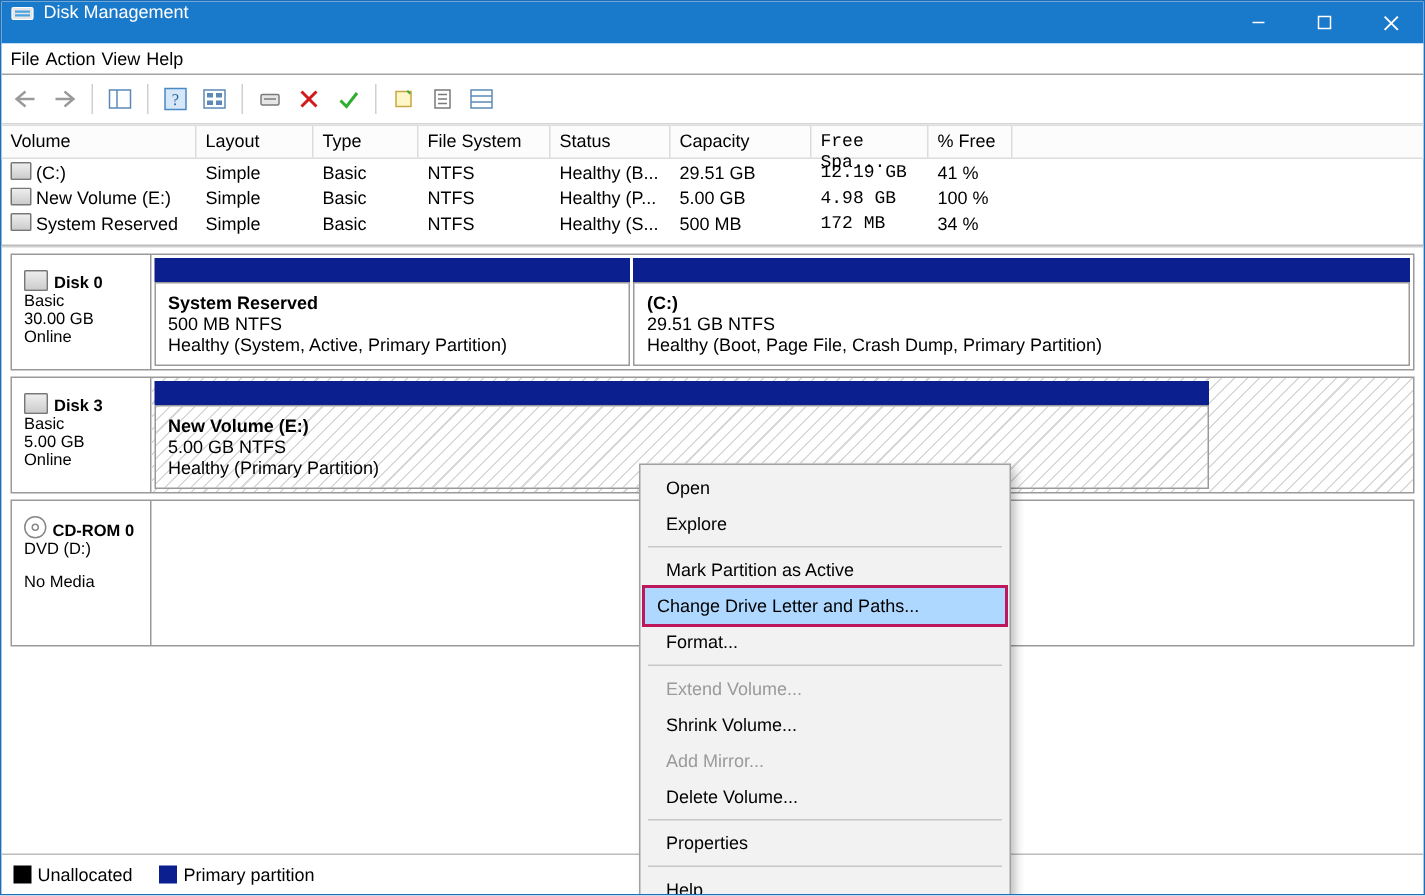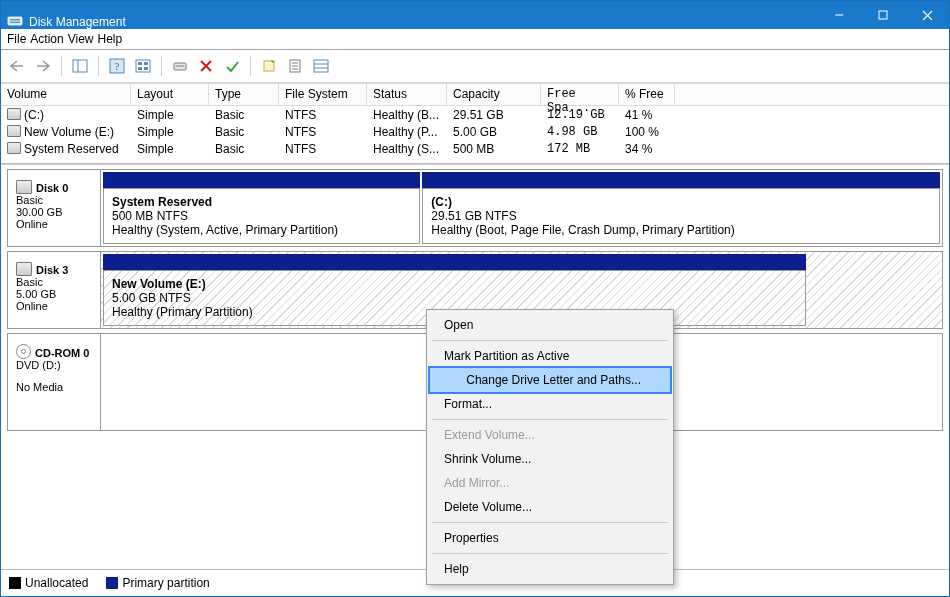--- a/index.html
+++ b/index.html
@@ -1,17 +1,17 @@
 <!DOCTYPE html>
 <html><head>
 <meta charset="utf-8">
 <style>
   html,body{margin:0;padding:0;font-family:"Segoe UI",Tahoma,sans-serif;font-size:12px;color:#000;background:#fff;}
   .window{width:950px;height:597px;border:1px solid #1a6fb8;box-sizing:border-box;display:flex;flex-direction:column;overflow:hidden;}
-  .titlebar{height:28px;background:#1979ca;color:#fff;display:flex;align-items:flex-end;padding:0 0 0 6px;}
+  .titlebar{height:28px;background:#1979ca;color:#fff;display:flex;align-items:flex-start;padding:0 0 0 6px;}
   .titlebar .app-icon{width:16px;height:16px;margin-right:6px;display:inline-block;}
   .titlebar .title{flex:1;font-size:12px;}
   .win-btns{display:flex;height:100%;}
   .win-btn{width:44px;display:flex;align-items:center;justify-content:center;}
   .win-btn.close{background:transparent;}
   .win-btn svg{stroke:#fff;}
   .menubar{height:20px;background:#fff;border-bottom:1px solid #a3a3a3;display:flex;align-items:center;padding:0 4px;}
   .menubar span{padding:2px 2px;}
   .toolbar{height:32px;background:#fff;border-bottom:1px solid #d4d4d4;display:flex;align-items:center;padding:0 6px;gap:6px;}
   .tool-sep{width:1px;height:20px;background:#d0d0d0;margin:0 2px;}
@@ -56,21 +56,21 @@
   .empty-media .disk-graph{border-left:none;}
 
   .legend{height:26px;border-top:1px solid #bcbcbc;display:flex;align-items:center;padding:0 8px;gap:18px;background:#fff;}
   .swatch{display:inline-block;width:12px;height:12px;margin-right:4px;vertical-align:-2px;}
   .swatch.unalloc{background:#000;}
   .swatch.primary{background:#0b1f8e;}
 
   .context-menu{position:absolute;left:425px;top:308px;width:240px;background:#f2f2f2;border:1px solid #a0a0a0;box-shadow:3px 3px 6px rgba(0,0,0,0.25);padding:3px;font-size:12px;z-index:50;}
   .context-menu .item{padding:5px 14px;color:#000;white-space:nowrap;}
   .context-menu .item.disabled{color:#9a9a9a;}
-  .context-menu .item.highlight{background:#aed8ff;border:2px solid #3b82f6;margin:-2px;padding:5px 29px;text-align:right;}
+  .context-menu .item.highlight{background:#aed8ff;border:2px solid #be185d;margin:-2px;padding:5px 8px;}
   .context-menu .m-sep{height:1px;background:#c8c8c8;margin:3px 2px;}
 
   .window{position:relative;}
 </style>
 </head>
 <body>
 
 <div class="window">
 
   <div class="titlebar">
@@ -291,20 +291,21 @@
 
   </div>
 
   <div class="legend">
     <span><span class="swatch unalloc"></span><span>Unallocated</span></span>
     <span><span class="swatch primary"></span><span>Primary partition</span></span>
   </div>
 
   <div class="context-menu">
     <div class="item">Open</div>
+    <div class="item">Explore</div>
     <div class="m-sep"></div>
     <div class="item">Mark Partition as Active</div>
     <div class="item highlight">Change Drive Letter and Paths...</div>
     <div class="item">Format...</div>
     <div class="m-sep"></div>
     <div class="item disabled">Extend Volume...</div>
     <div class="item">Shrink Volume...</div>
     <div class="item disabled">Add Mirror...</div>
     <div class="item">Delete Volume...</div>
     <div class="m-sep"></div>

